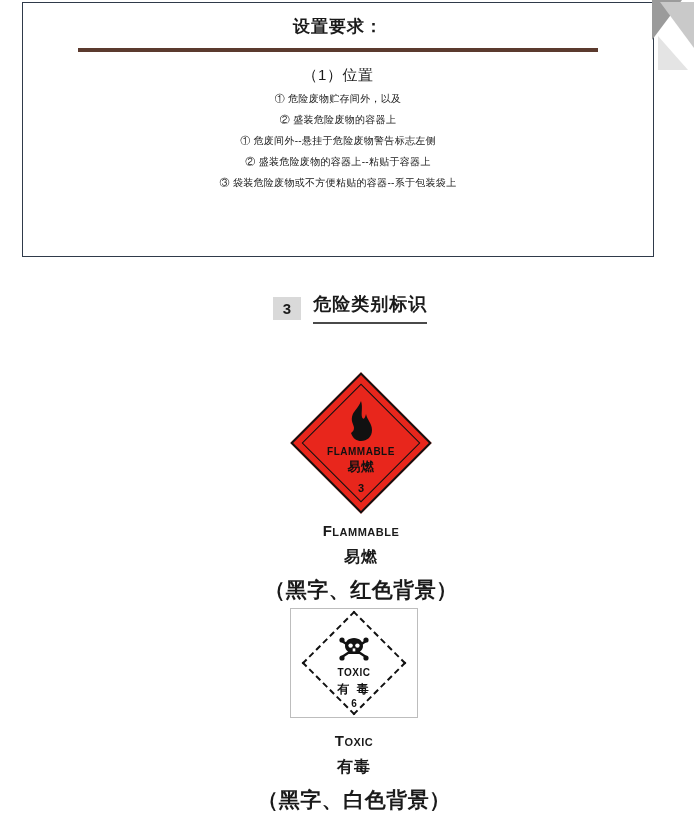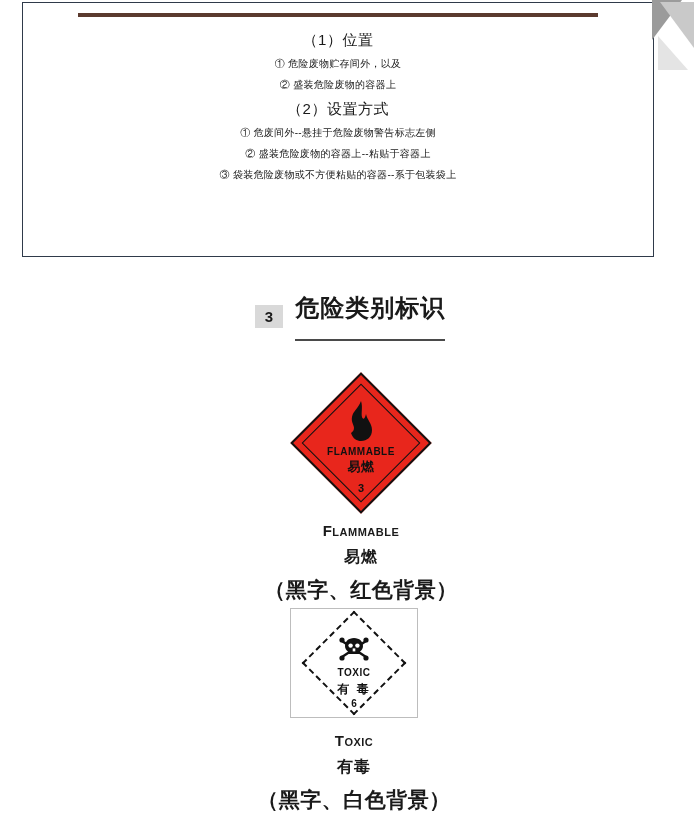--- a/index.html
+++ b/index.html
@@ -100,25 +100,25 @@
   .section-num {
     background: #d9d9d9;
     color: #1a1a1a;
     font-size: 15px;
     font-weight: bold;
     padding: 4px 10px;
     margin-right: 12px;
     line-height: 1;
   }
   .section-title {
-    font-size: 24px;
+    font-size: 18px;
     font-weight: bold;
     letter-spacing: 1px;
     border-bottom: 2px solid #4a4a4a;
-    padding-bottom: 15px;
+    padding-bottom: 6px;
   }
 
   
   .sym-block {
     position: absolute;
     left: 0; right: 0;
     text-align: center;
   }
   .sym-block.flam { top: 378px; padding-left: 22px; }
   .sym-block.toxic { top: 608px; padding-left: 8px; }
@@ -255,28 +255,28 @@
     margin-top: 8px;
     font-size: 21px;
     font-weight: bold;
     letter-spacing: 0.5px;
   }
 </style>
 </head>
 <body>
 
 <div class="req-panel">
+  <div class="req-title">设置要求：</div>
   <div class="req-rule"></div>
 
   <div class="req-body">
     <div class="req-head">（1）位置</div>
     <div class="req-line">① 危险废物贮存间外，以及</div>
     <div class="req-line">② 盛装危险废物的容器上</div>
 
-    <div class="req-head">（2）设置方式</div>
     <div class="req-line">① 危废间外--悬挂于危险废物警告标志左侧</div>
     <div class="req-line">② 盛装危险废物的容器上--粘贴于容器上</div>
     <div class="req-line">③ 袋装危险废物或不方便粘贴的容器--系于包装袋上</div>
   </div>
 </div>
 
 <div class="corner">
   <div class="tri-a"></div>
   <div class="tri-b"></div>
   <div class="tri-c"></div>

